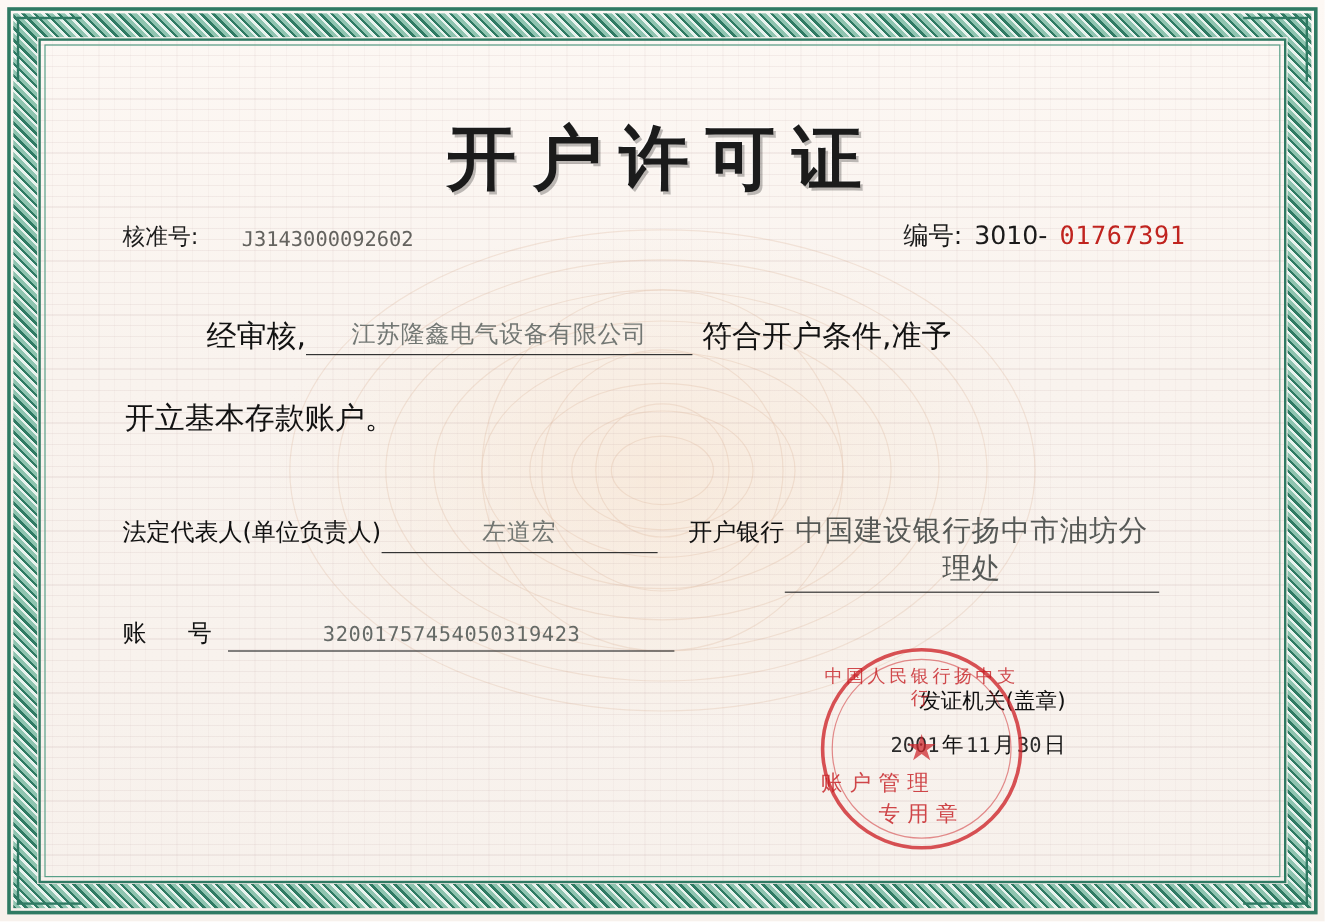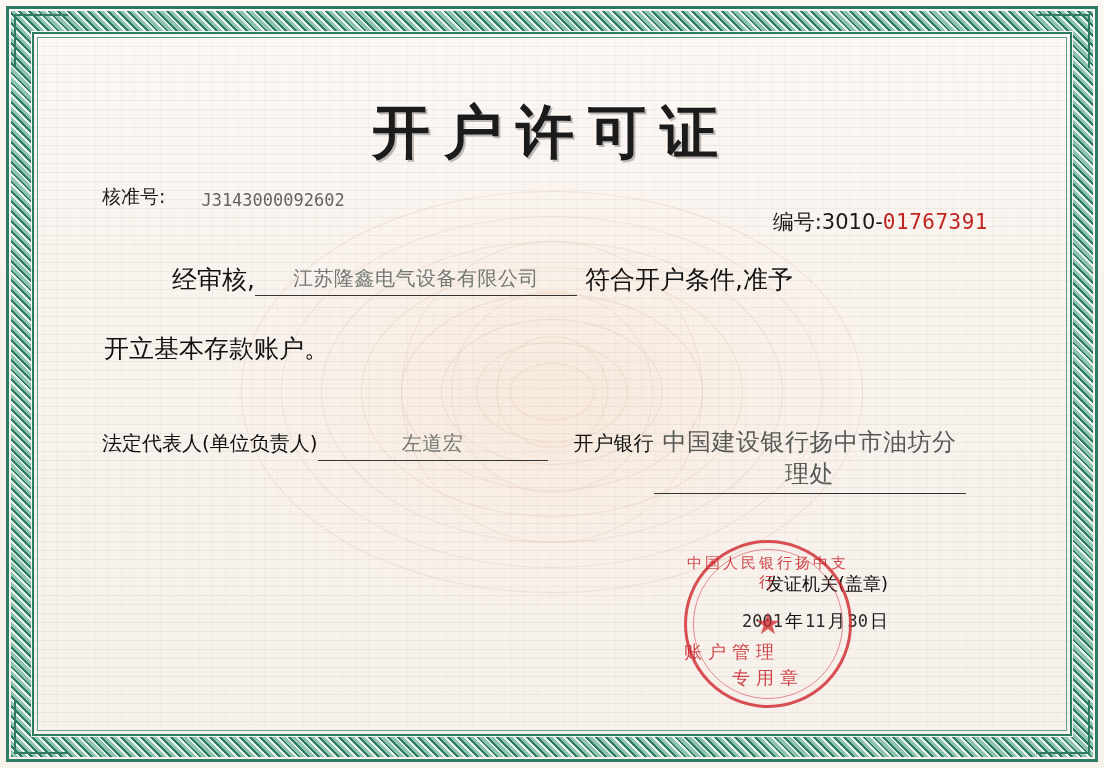--- a/index.html
+++ b/index.html
@@ -153,22 +153,21 @@
 
   .row-number {
     position: absolute;
     right: 72px;
     top: 138px;
     font-size: 21px;
     color: #1a1a1a;
     font-family: "DejaVu Sans", "Liberation Sans", sans-serif;
     display: flex;
     align-items: baseline;
-    gap: 0;
-    margin-top: 26px;
+    gap: 10px;
   }
   .row-number .serial {
     font-family: "DejaVu Sans Mono", "Liberation Mono", monospace;
     color: #c0241f;
     font-size: 21px;
     letter-spacing: 0.5px;
   }
 
   .para1 {
     position: absolute;
@@ -387,20 +386,26 @@
       <span>法定代表人(单位负责人)</span>
       <span class="fill f-rep">
         <span class="hand">左道宏</span>
       </span>
       <span class="bank-label">开户银行</span>
       <span class="fill f-bank">
         <span class="hand">中国建设银行扬中市油坊分理处</span>
       </span>
     </div>
 
+    <div class="row-account">
+      <span class="lbl">账 号</span>
+      <span class="fill f-acct">
+        <span class="hand">32001757454050319423</span>
+      </span>
+    </div>
 
     <div class="issuer">发证机关(盖章)</div>
 
     <div class="issue-date">
       <span class="d">2001</span>
       <span>年</span>
       <span class="d">11</span>
       <span>月</span>
       <span class="d">30</span>
       <span>日</span>

